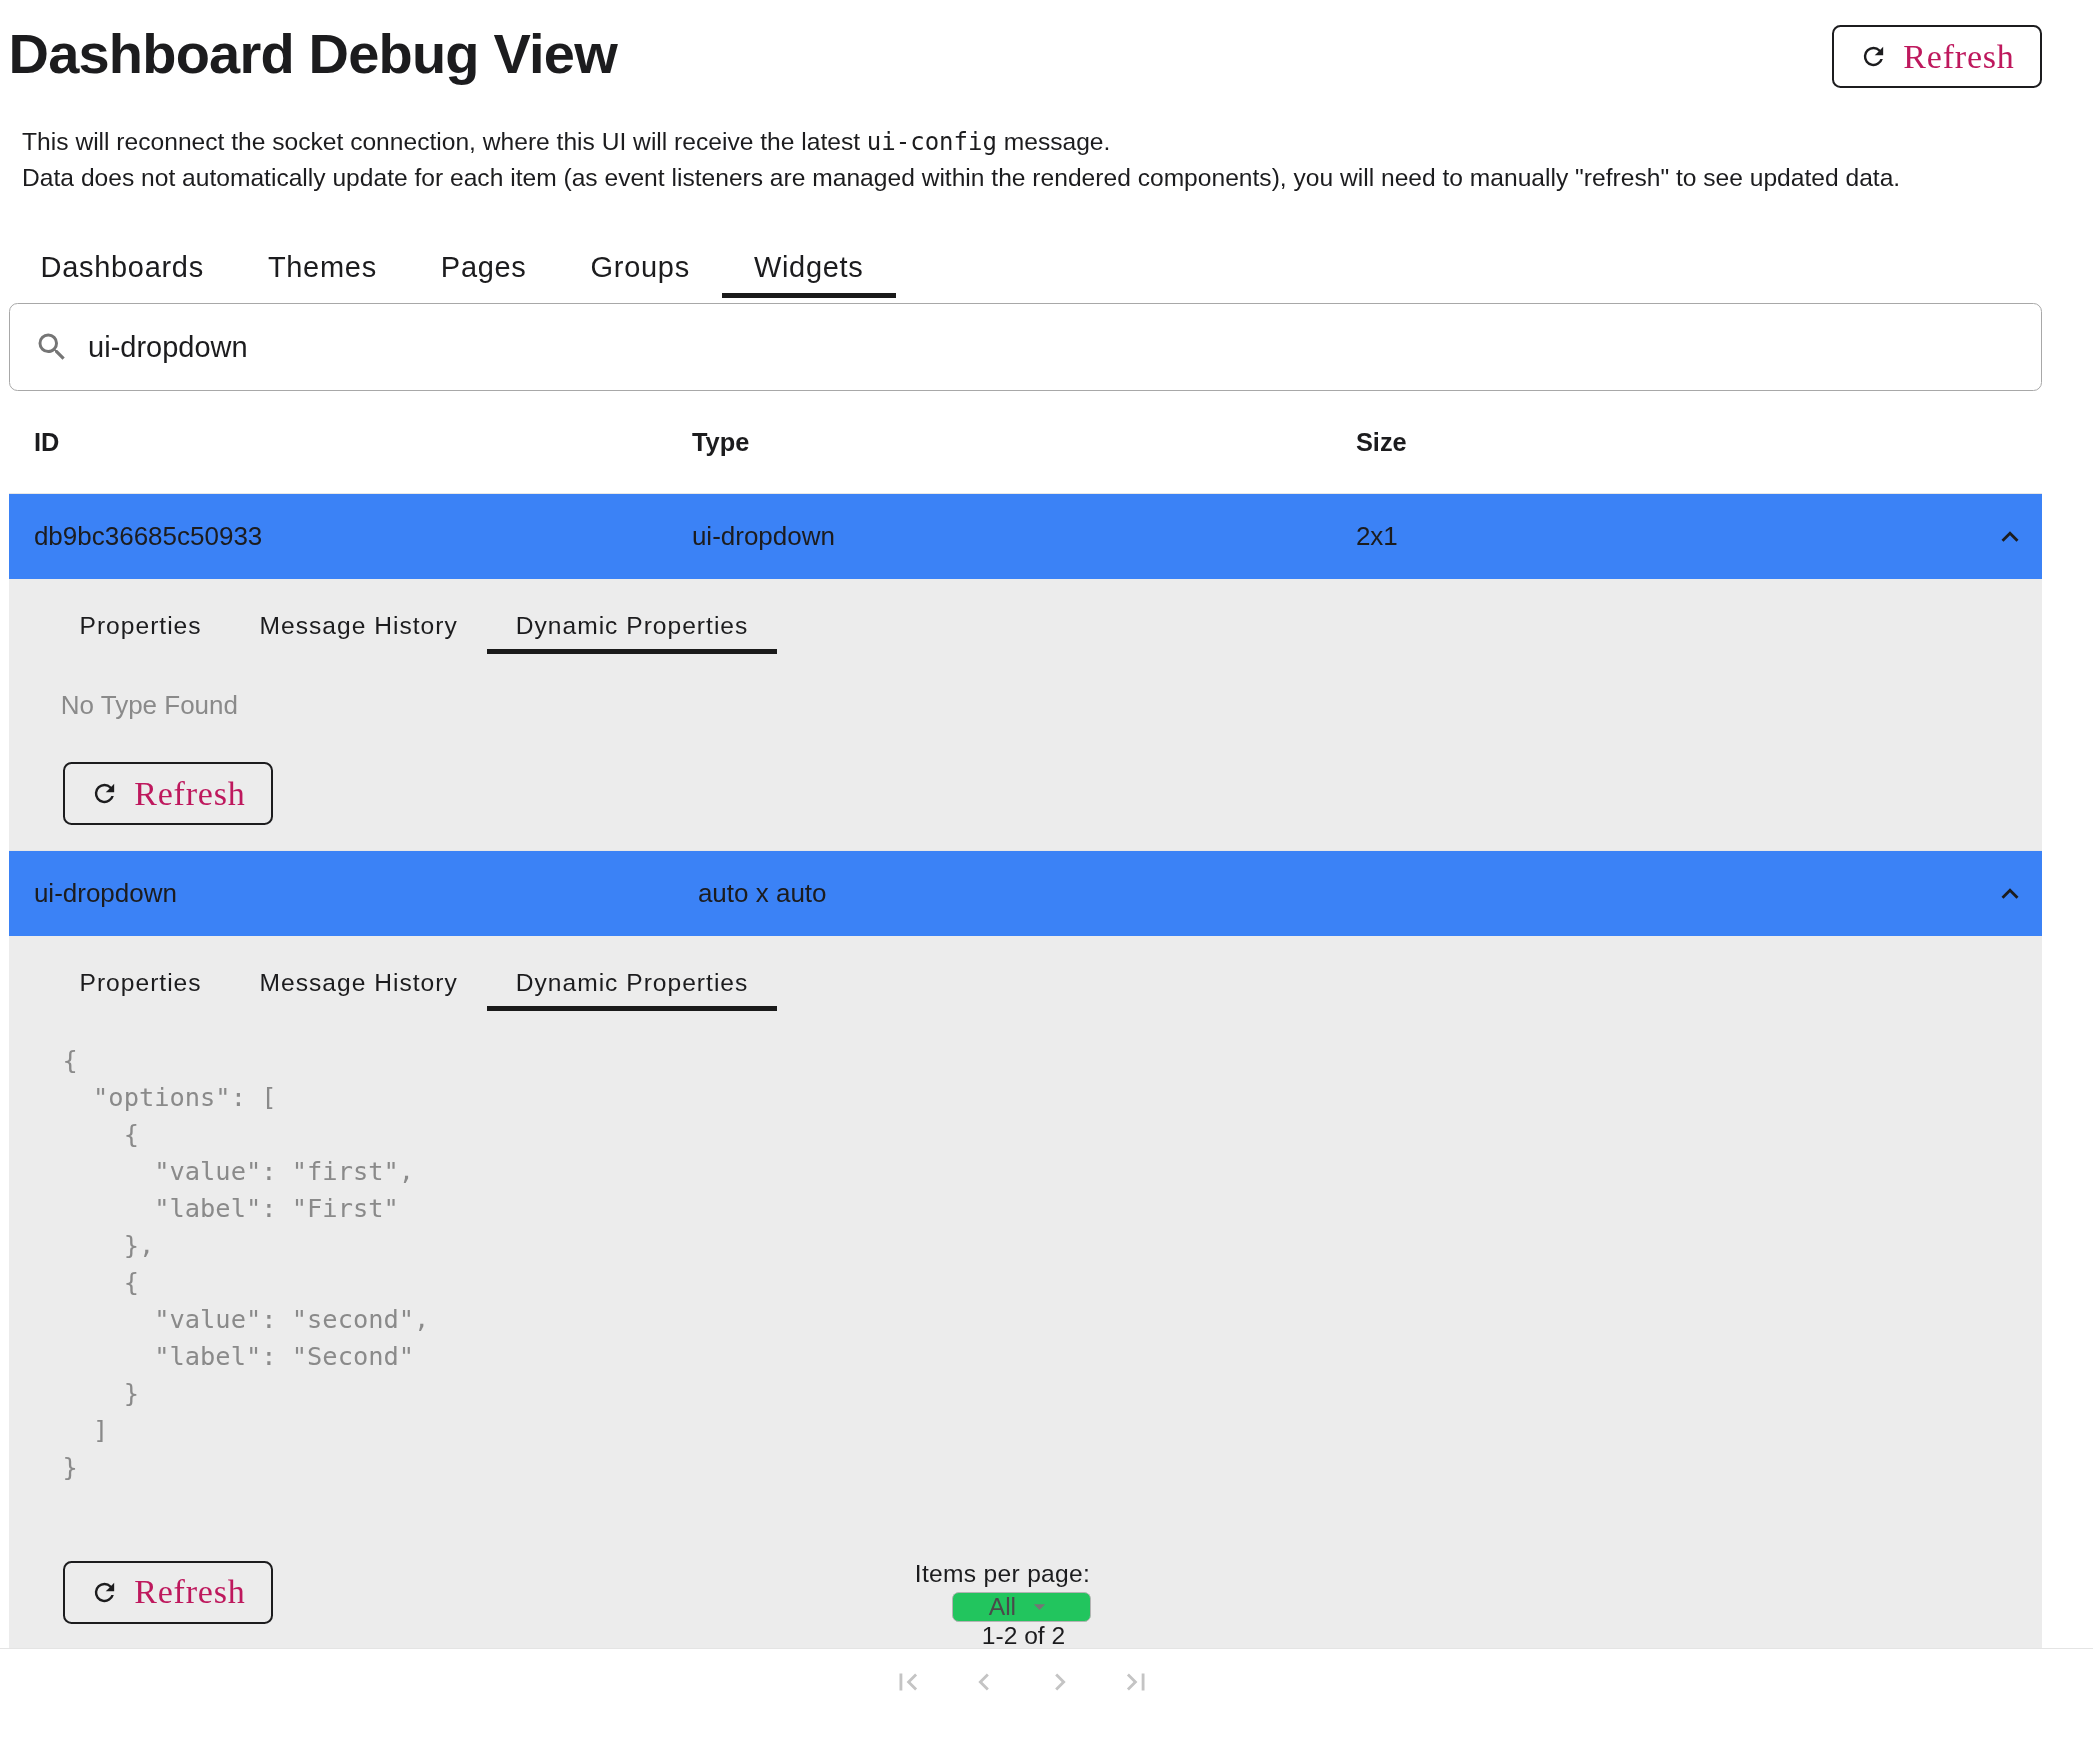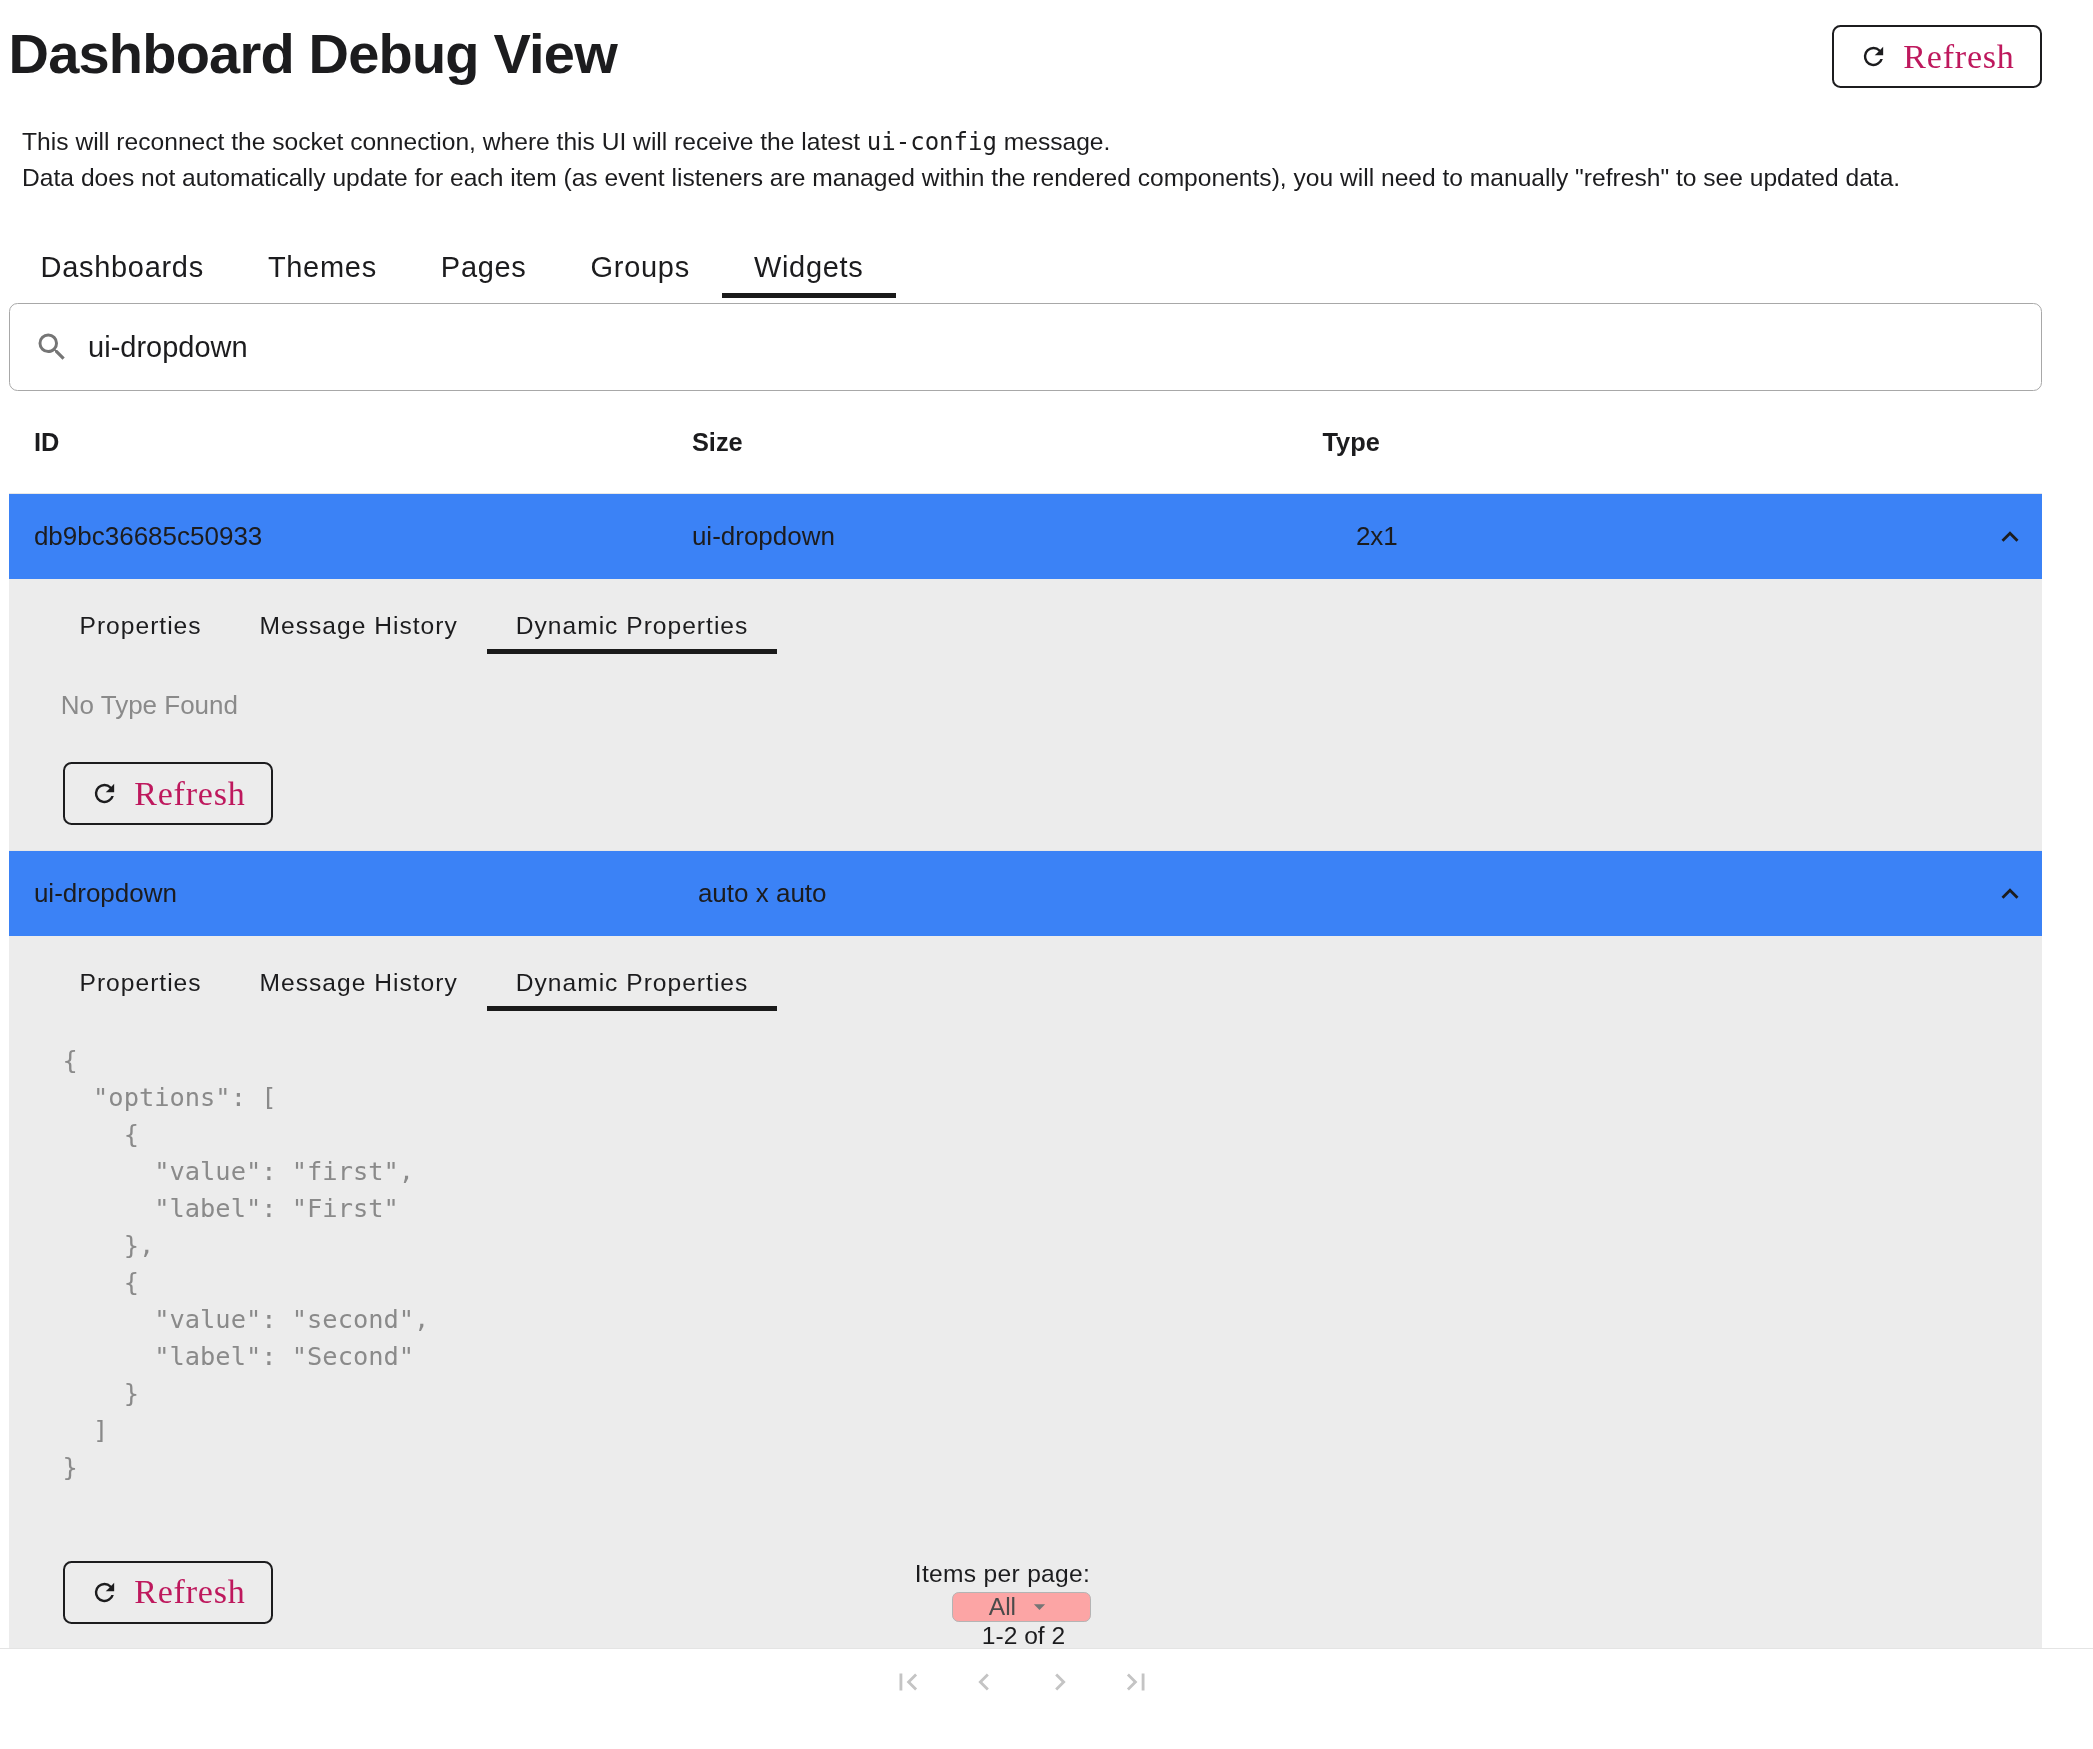--- a/index.html
+++ b/index.html
@@ -91,21 +91,21 @@
   .paginator {
     border-top: 1.7px solid #e4e4e4;
     height: 66px; padding-right: 88px;
     display: flex; align-items: center; justify-content: flex-end; gap: 0; flex-direction: column;
   }
   .paginator-label { font-size: 24.6px; color: #1c1c1e; letter-spacing: 0.3px; }
   .page-size-select {
     margin-left: 37px; width: 139px; height: 64px; margin-top: 3.4px;
     border: 1.7px solid #b4b4b4; border-radius: 6.8px;
     display: flex; align-items: center; justify-content: center; gap: 10.2px;
-    cursor: pointer; background: #fca5a5;
+    cursor: pointer; background: #22c55e;
   }
   .page-size-select .value { font-size: 24.6px; color: #4a4a4a; }
   .page-size-select svg { width: 27px; height: 27px; fill: #757575; }
   .range-label { margin-left: 42px; font-size: 24.6px; color: #1c1c1e; }
   .nav-btns { display: flex; margin-left: 39px; }
   .nav-btn {
     width: 76px; height: 64px; border: none; background: transparent;
     display: flex; align-items: center; justify-content: center; cursor: default;
   }
   .nav-btn svg { width: 34px; height: 34px; fill: #c4c4c4; }
@@ -140,22 +140,22 @@
 
   <div class="search-field">
     <svg viewBox="0 0 24 24">
         <path d="M15.5 14h-.79l-.28-.27A6.47 6.47 0 0 0 16 9.5 6.5 6.5 0 1 0 9.5 16c1.61 0 3.09-.59 4.23-1.57l.27.28v.79l5 4.99L20.49 19l-4.99-5zm-6 0C7.01 14 5 11.99 5 9.5S7.01 5 9.5 5 14 7.01 14 9.5 11.99 14 9.5 14z"></path>
       </svg>
     <input type="text" value="ui-dropdown" style="">
   </div>
 
   <div class="thead">
     <div class="cell cell-id">ID</div>
+    <div class="cell cell-type">Type</div>
     <div class="cell cell-size">Size</div>
-    <div class="cell cell-type">Type</div>
     <div class="cell-toggle"></div>
   </div>
 
   <div class="trow">
     <div class="cell cell-id">db9bc36685c50933</div>
     <div class="cell cell-type">ui-dropdown</div>
     <div class="cell cell-size">2x1</div>
     <div class="cell-toggle">
       <button class="toggle-btn">
         <svg viewBox="0 0 24 24">

